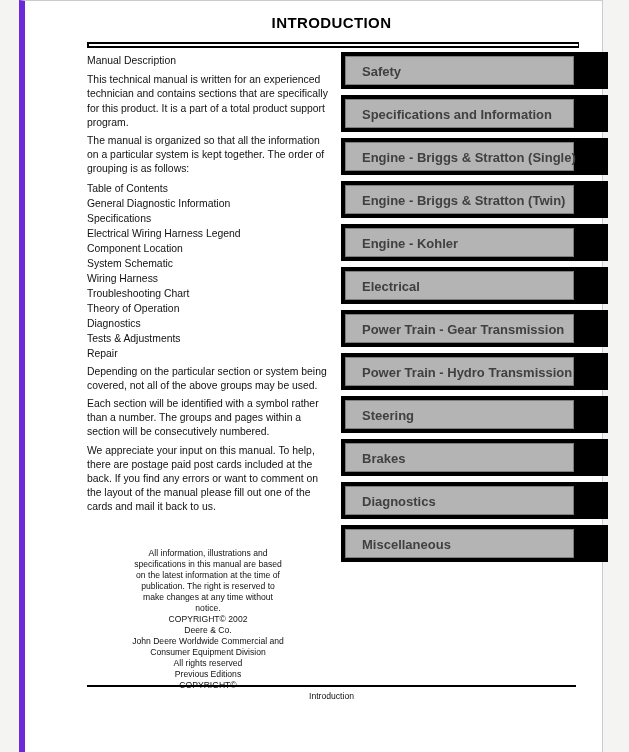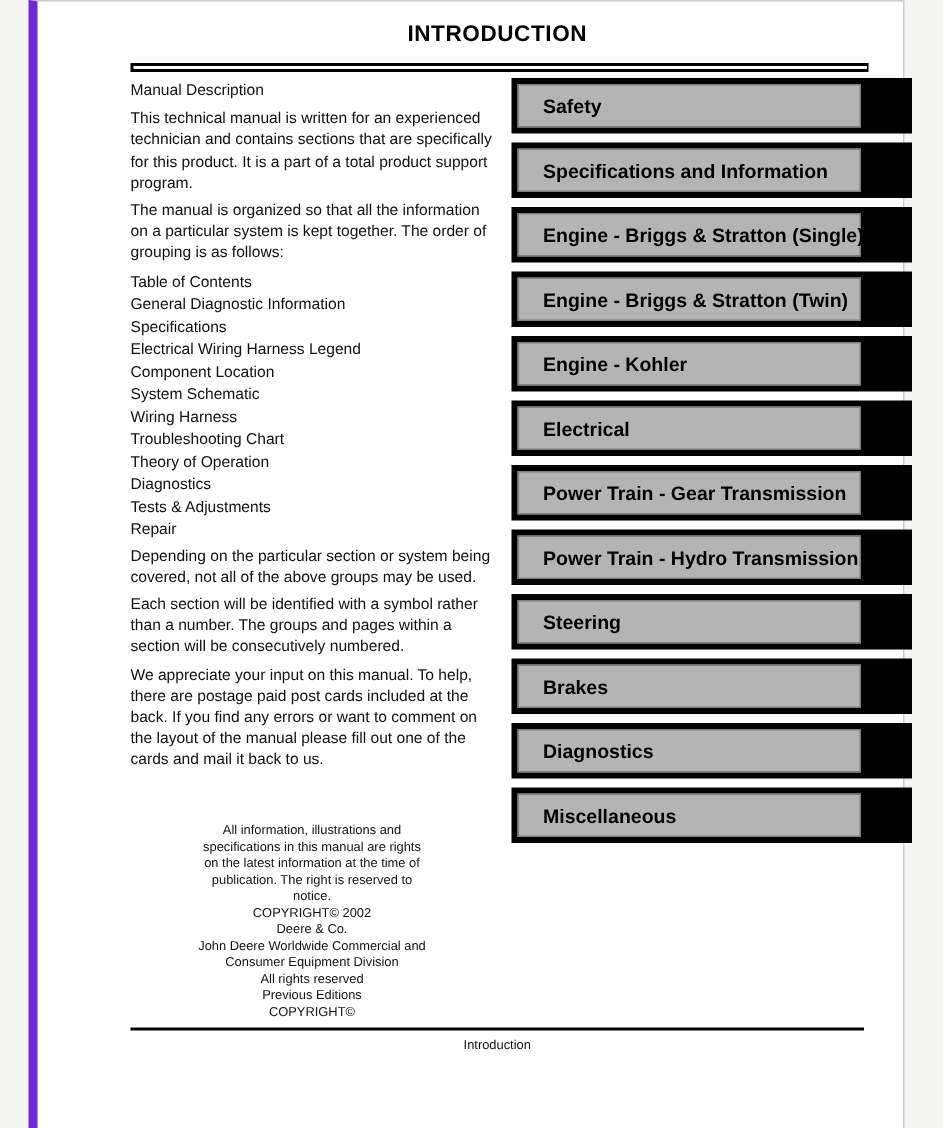--- a/index.html
+++ b/index.html
@@ -42,21 +42,21 @@
   }
   .tab{
     position:relative;height:37px;margin-bottom:6px;background:#000;cursor:pointer;
   }
   .tab-inner{
     position:absolute;left:4px;top:4px;bottom:4px;width:229px;
     box-sizing:border-box;border:1px solid #7d7d7d;
   }
   .tab-label{
     position:absolute;left:16px;top:50%;transform:translateY(-50%);
-    font-size:13px;font-weight:bold;color:#000000;white-space:nowrap;
+    font-size:13px;font-weight:bold;color:#404040;white-space:nowrap;
   }
   .footer-rule{
     position:absolute;top:684px;left:62px;width:489px;
     border-top:2px solid #000;
   }
   .footer-text{
     position:absolute;top:690px;left:62px;width:489px;
     text-align:center;font-size:8.6px;
   }
 </style>
@@ -90,23 +90,24 @@
       </div>
     <div id="closing-paras">
         <p class="para">Depending on the particular section or system being covered, not all of the above groups may be used.</p>
         <p class="para">Each section will be identified with a symbol rather than a number. The groups and pages within a section will be consecutively numbered.</p>
         <p class="para">We appreciate your input on this manual. To help, there are postage paid post cards included at the back. If you find any errors or want to comment on the layout of the manual please fill out one of the cards and mail it back to us.</p>
       </div>
   </div>
 
   <div class="copyright" id="copyright-lines">
       <div class="copyright-line">All information, illustrations and</div>
-      <div class="copyright-line">specifications in this manual are rights</div>
+      <div class="copyright-line">specifications in this manual are based</div>
       <div class="copyright-line">on the latest information at the time of</div>
       <div class="copyright-line">publication. The right is reserved to</div>
+      <div class="copyright-line">make changes at any time without</div>
       <div class="copyright-line">notice.</div>
       <div class="copyright-line">COPYRIGHT© 2002</div>
       <div class="copyright-line">Deere &amp; Co.</div>
       <div class="copyright-line">John Deere Worldwide Commercial and</div>
       <div class="copyright-line">Consumer Equipment Division</div>
       <div class="copyright-line">All rights reserved</div>
       <div class="copyright-line">Previous Editions</div>
       <div class="copyright-line">COPYRIGHT©</div>
     </div>
 

